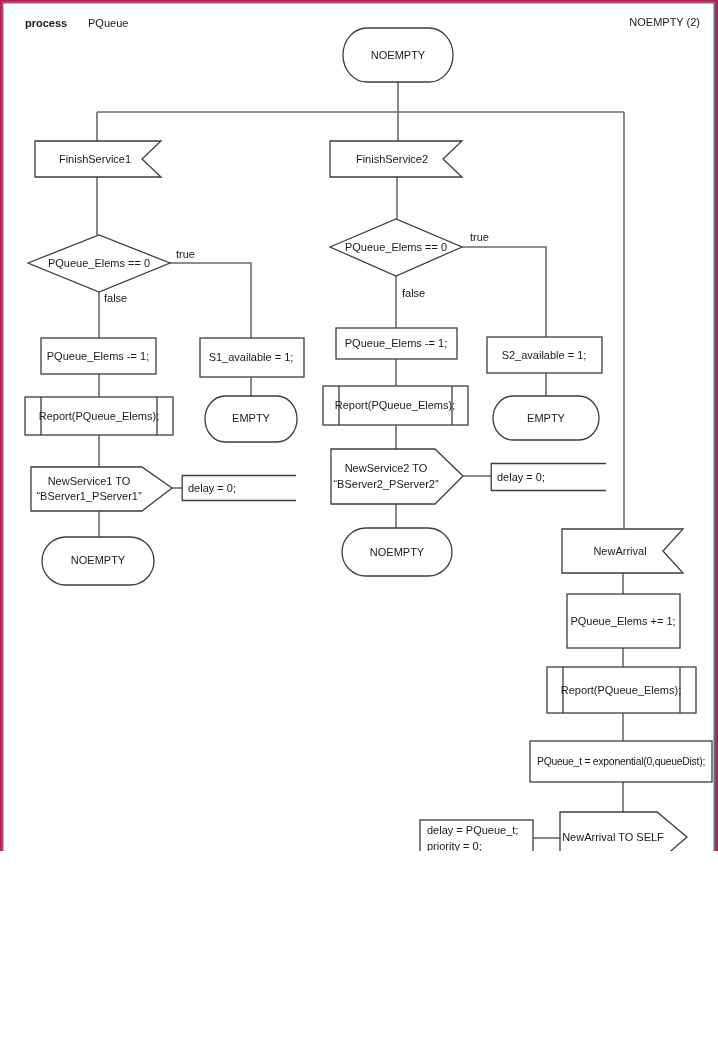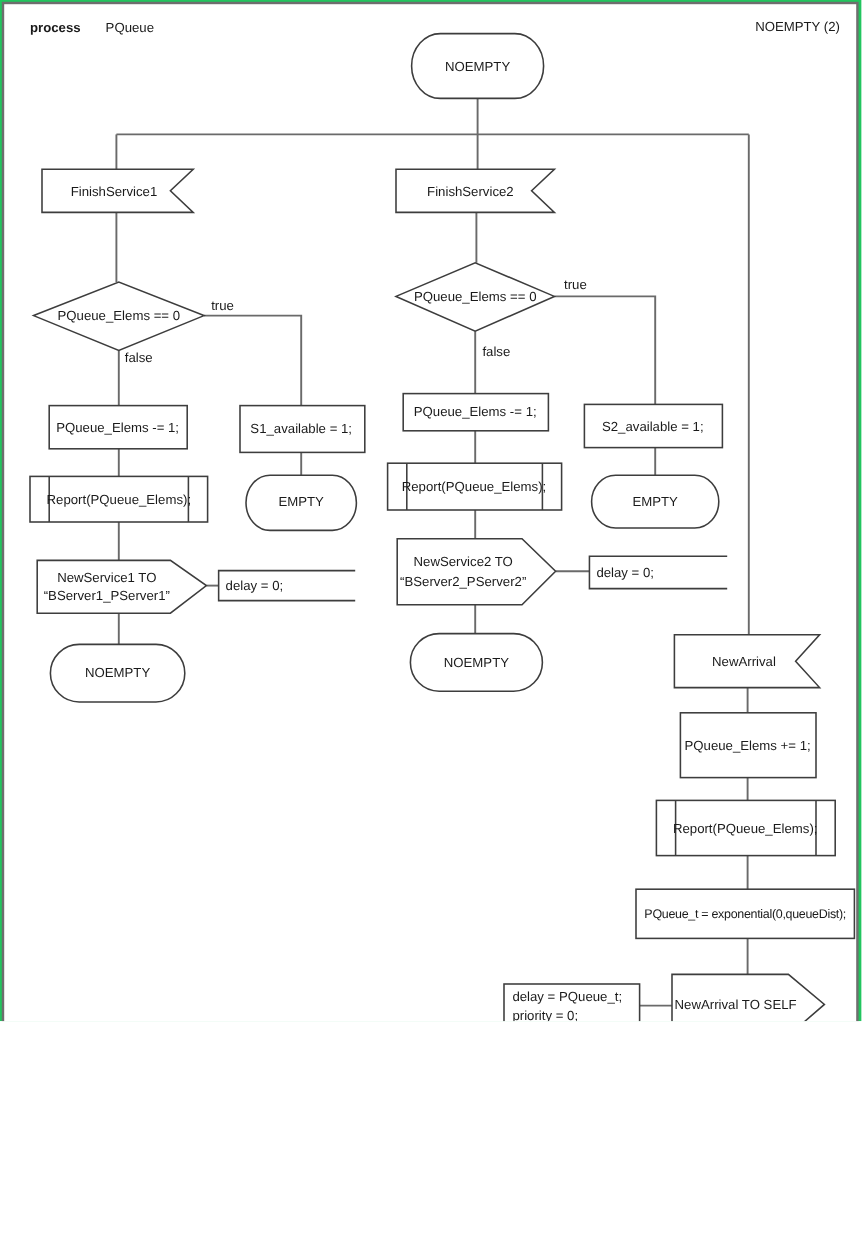--- a/index.html
+++ b/index.html
@@ -1,19 +1,19 @@
 <!DOCTYPE html>
 <html><head>
 <meta charset="utf-8">
 <style>
   html,body{margin:0;padding:0;background:#ffffff;}
   .page{
     position:relative;
     width:718px;height:851px;
-    background:#22c55e;
+    background:#be185d;
     font-family:"Liberation Sans", sans-serif;
     overflow:hidden;
   }
   svg{display:block;}
   text{
     font-family:"Liberation Sans", sans-serif;
     font-size:11px;
     fill:#1a1a1a;
   }
   .t-mid{text-anchor:middle;}

